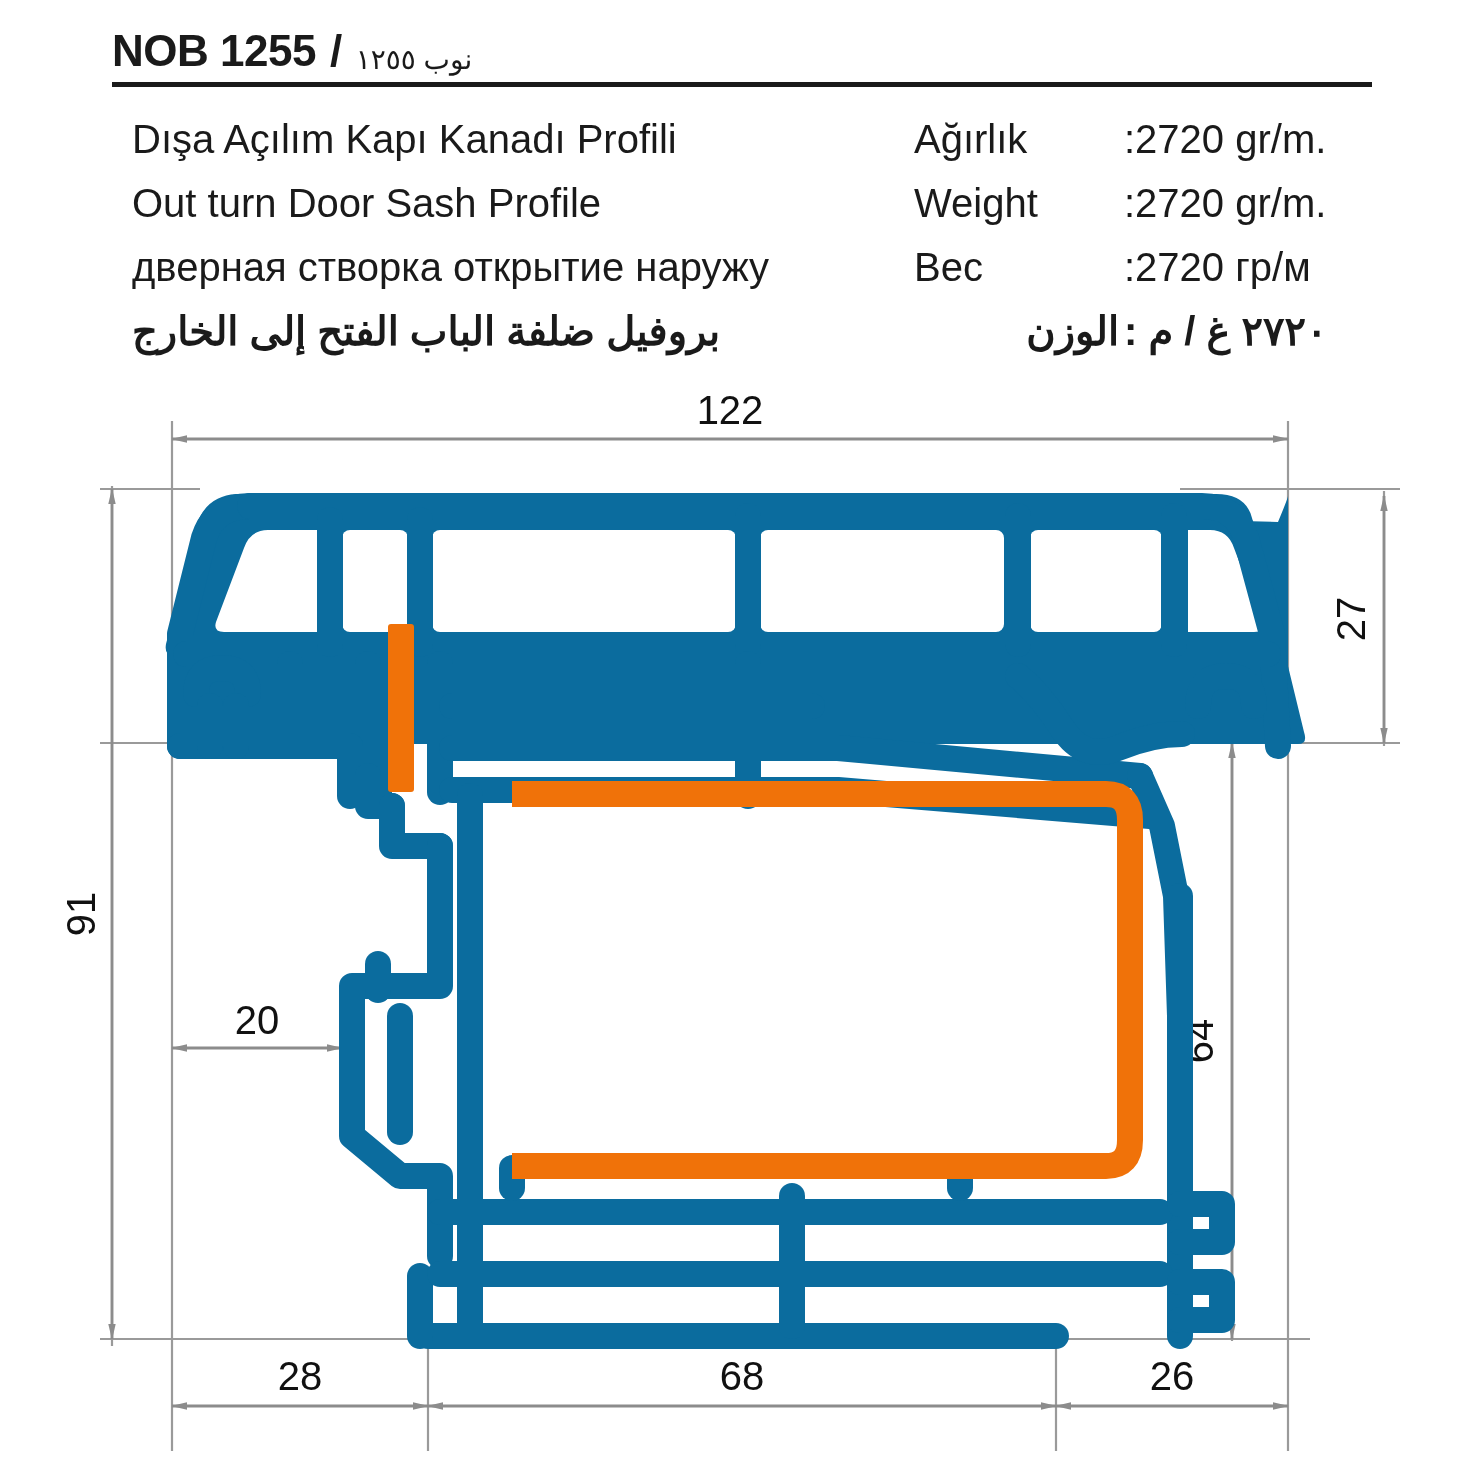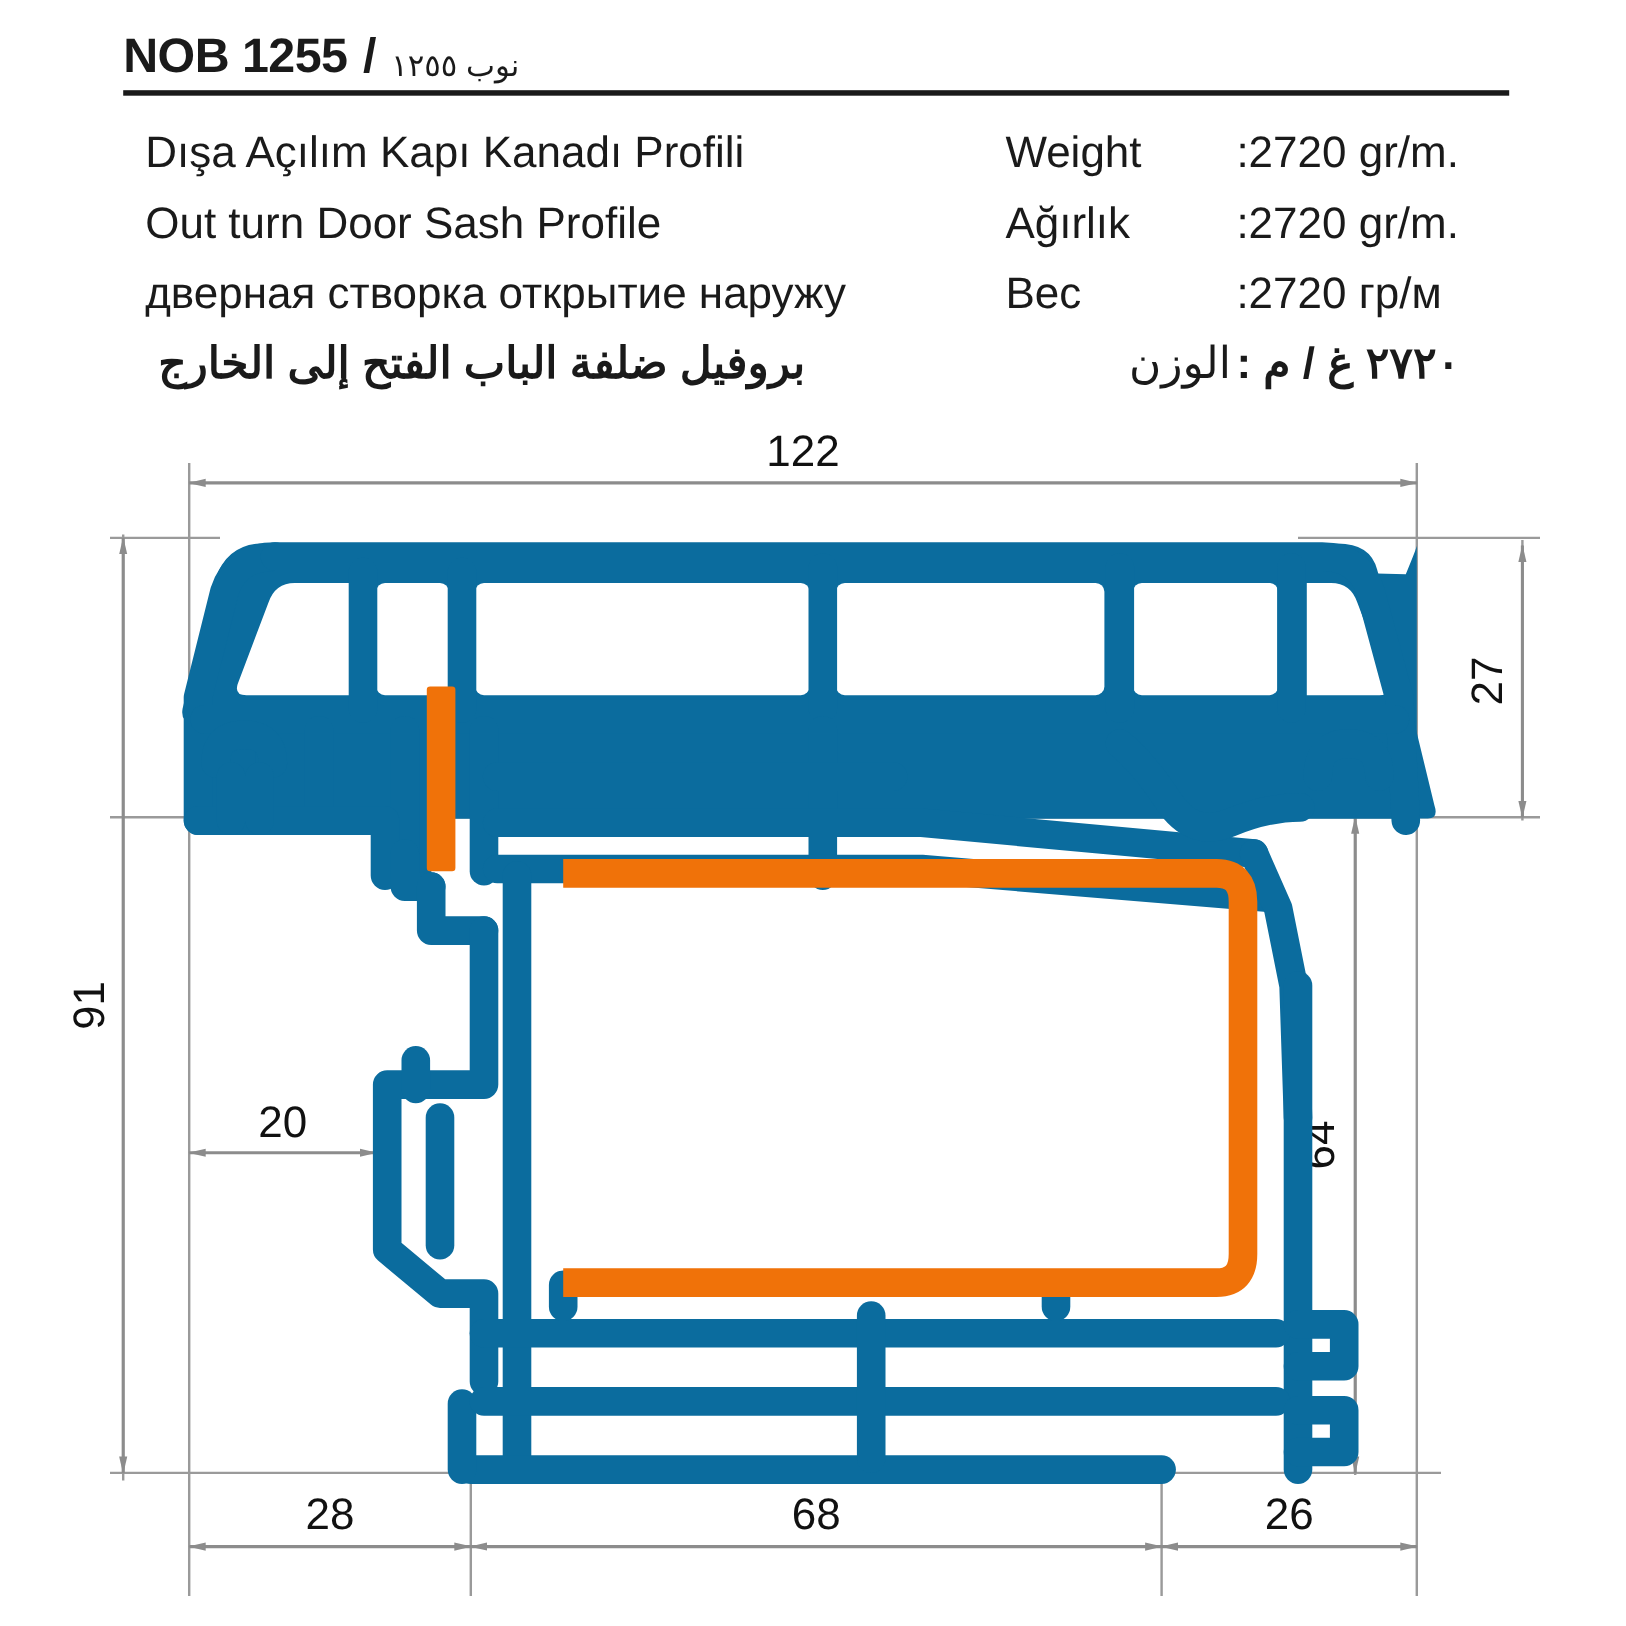--- a/index.html
+++ b/index.html
@@ -54,37 +54,37 @@
   #desc-col {
     width: 800px;
   }
   .desc-line {
     font-size: 40px;
     line-height: 64px;
     white-space: nowrap;
   }
   .desc-line.rtl {
     direction: rtl;
-    text-align: right;
+    text-align: left;
     font-weight: bold;
     width: 600px;
   }
 
   #weight-col {
     width: 460px;
     display: flex;
   }
   #weight-labels { width: 210px; }
   #weight-values { width: 250px; }
   .w-label, .w-value {
     font-size: 40px;
     line-height: 64px;
     white-space: nowrap;
   }
-  .w-label.rtl { direction: rtl; text-align: right; font-weight: normal; width: 205px;}
+  .w-label.rtl { direction: rtl; text-align: right; font-weight: bold; width: 205px;}
   .w-value.rtl { direction: rtl; text-align: left; font-weight: bold; }
 
   
   #drawing {
     position: absolute;
     left: 0;
     top: 376px;
     width: 1478px;
     height: 1078px;
   }
@@ -106,22 +106,22 @@
 
     <div id="desc-col">
       <div class="desc-line">Dışa Açılım Kapı Kanadı Profili</div>
       <div class="desc-line">Out turn Door Sash Profile</div>
       <div class="desc-line">дверная створка открытие наружу</div>
       <div class="desc-line rtl">بروفيل ضلفة الباب الفتح إلى الخارج</div>
     </div>
 
     <div id="weight-col">
       <div id="weight-labels">
+        <div class="w-label">Ağırlık</div>
         <div class="w-label">Weight</div>
-        <div class="w-label">Ağırlık</div>
         <div class="w-label">Вес</div>
         <div class="w-label rtl">الوزن</div>
       </div>
       <div id="weight-values">
         <div class="w-value">:2720 gr/m.</div>
         <div class="w-value">:2720 gr/m.</div>
         <div class="w-value">:2720 гр/м</div>
         <div class="w-value rtl">٢٧٢٠ غ / م :</div>
       </div>
     </div>

